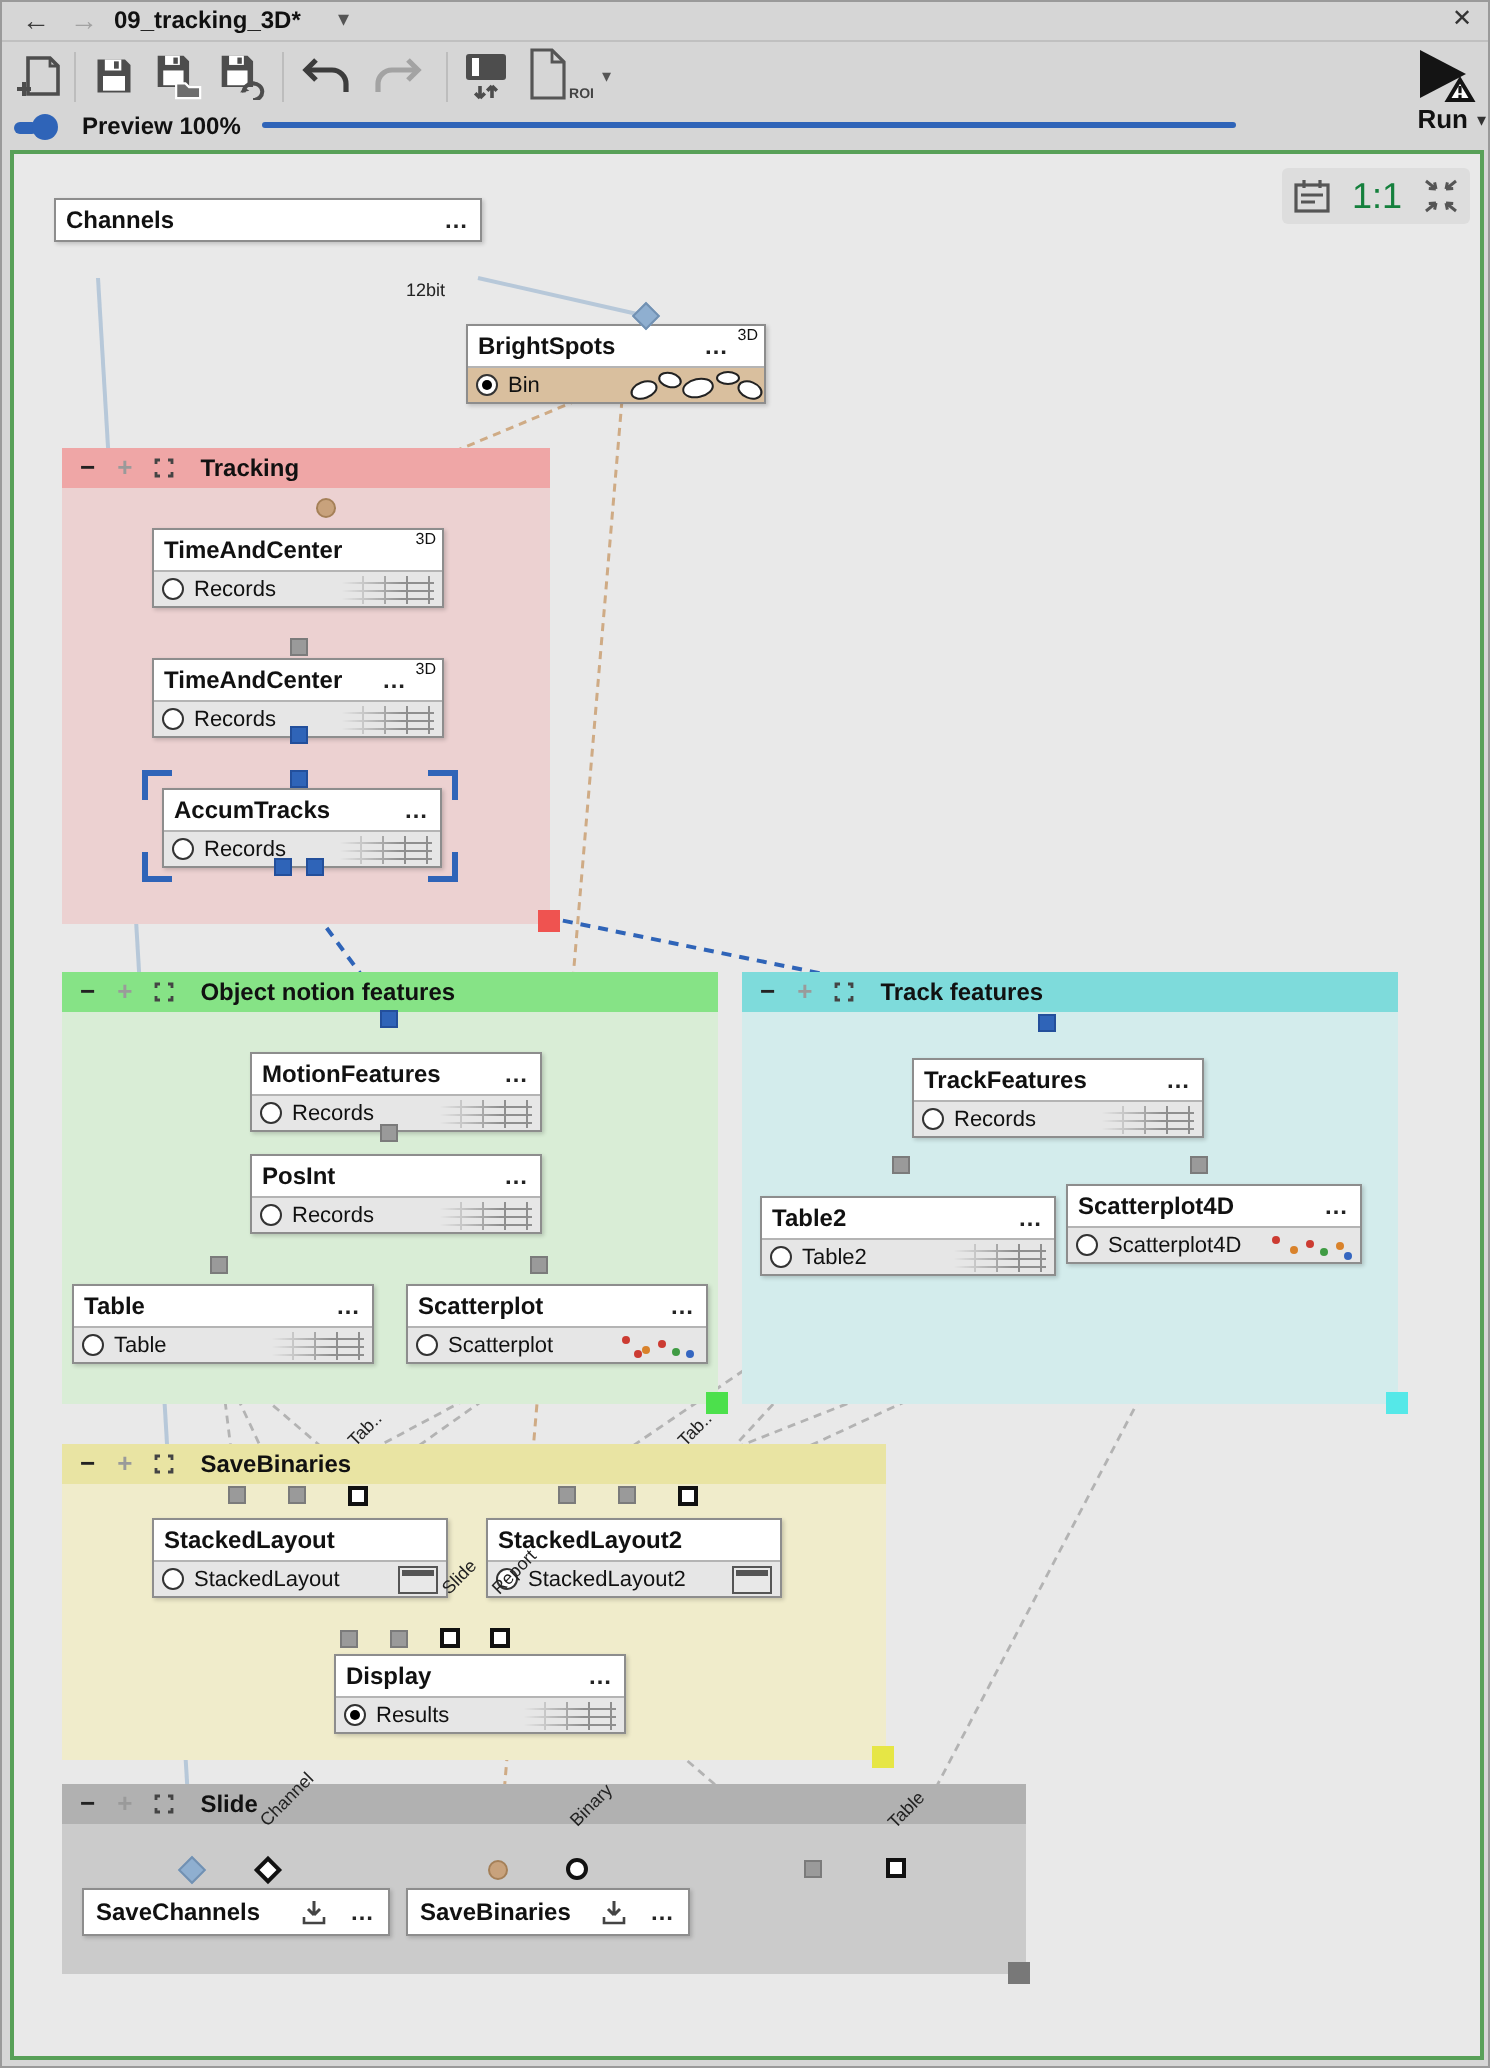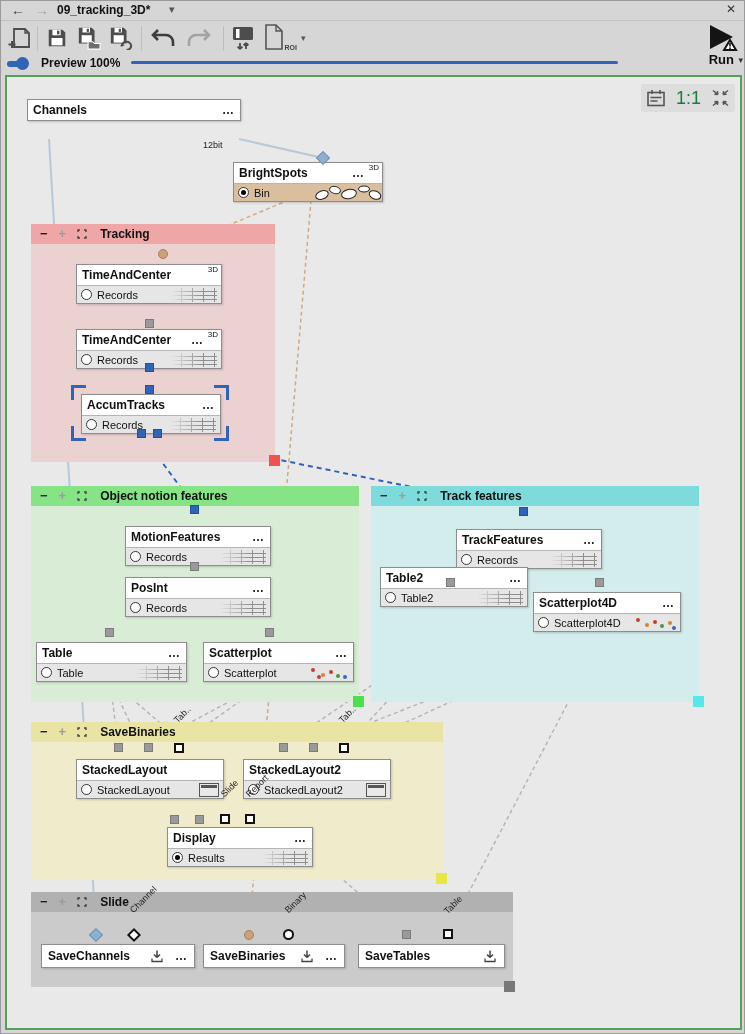--- a/index.html
+++ b/index.html
@@ -420,21 +420,21 @@
         <span>TrackFeatures</span>
         <span class="nm">…</span>
       </div>
       <div class="nr">
         <span class="radio"></span>
         <span>Records</span>
         <span class="icon-table"></span>
       </div>
     </div>
 
-    <div class="node" style="left:373px;top:490px;width:146px">
+    <div class="node" style="left:373px;top:521px;width:146px">
       <div class="nh">
         <span>Table2</span>
         <span class="nm">…</span>
       </div>
       <div class="nr">
         <span class="radio"></span>
         <span>Table2</span>
         <span class="icon-table"></span>
       </div>
     </div>
@@ -500,27 +500,20 @@
       </svg>
       <span class="nm">…</span>
     </div>
     <div class="save-node" style="left:196px;top:867px;width:142px">
       <span>SaveBinaries</span>
       <svg class="dl" width="16" height="15" viewBox="0 0 16 15">
         <path d="M8 1.5v7m0 0 3-3m-3 3-3-3" stroke="#444" stroke-width="1.5" fill="none"></path>
         <path d="M3 9.5v3h10v-3" stroke="#444" stroke-width="1.3" fill="none"></path>
       </svg>
       <span class="nm">…</span>
-    </div>
-    <div class="save-node" style="left:351px;top:867px;width:147px">
-      <span>SaveTables</span>
-      <svg class="dl" width="16" height="15" viewBox="0 0 16 15">
-        <path d="M8 1.5v7m0 0 3-3m-3 3-3-3" stroke="#444" stroke-width="1.5" fill="none"></path>
-        <path d="M3 9.5v3h10v-3" stroke="#444" stroke-width="1.3" fill="none"></path>
-      </svg>
     </div>
 
     <i class="port p-diam" style="left:311px;top:76px"></i>
     <i class="port p-circ" style="left:151px;top:172px"></i>
     <i class="port p-sq" style="left:138px;top:242px"></i>
     <i class="port p-sq-blue" style="left:138px;top:286px"></i>
     <i class="port p-sq-blue" style="left:138px;top:308px"></i>
     <i class="port p-sq-blue" style="left:130px;top:352px"></i>
     <i class="port p-sq-blue" style="left:146px;top:352px"></i>
     <i class="port p-sq-blue" style="left:183px;top:428px"></i>

